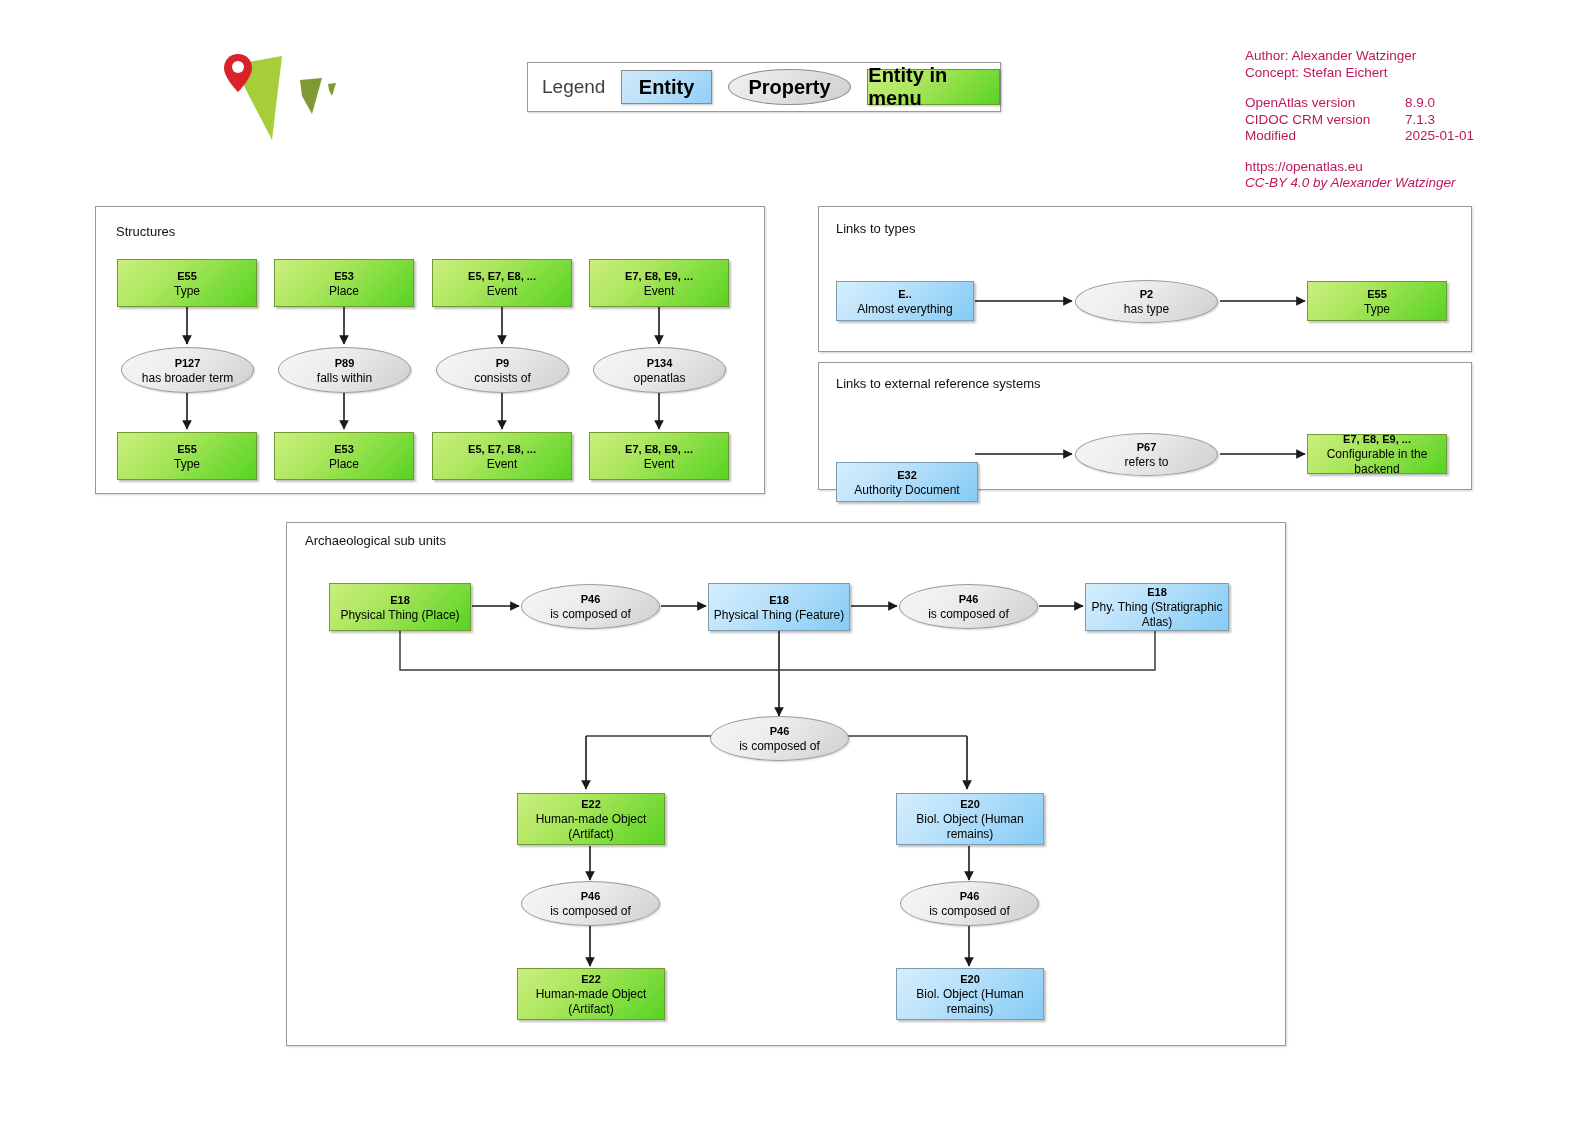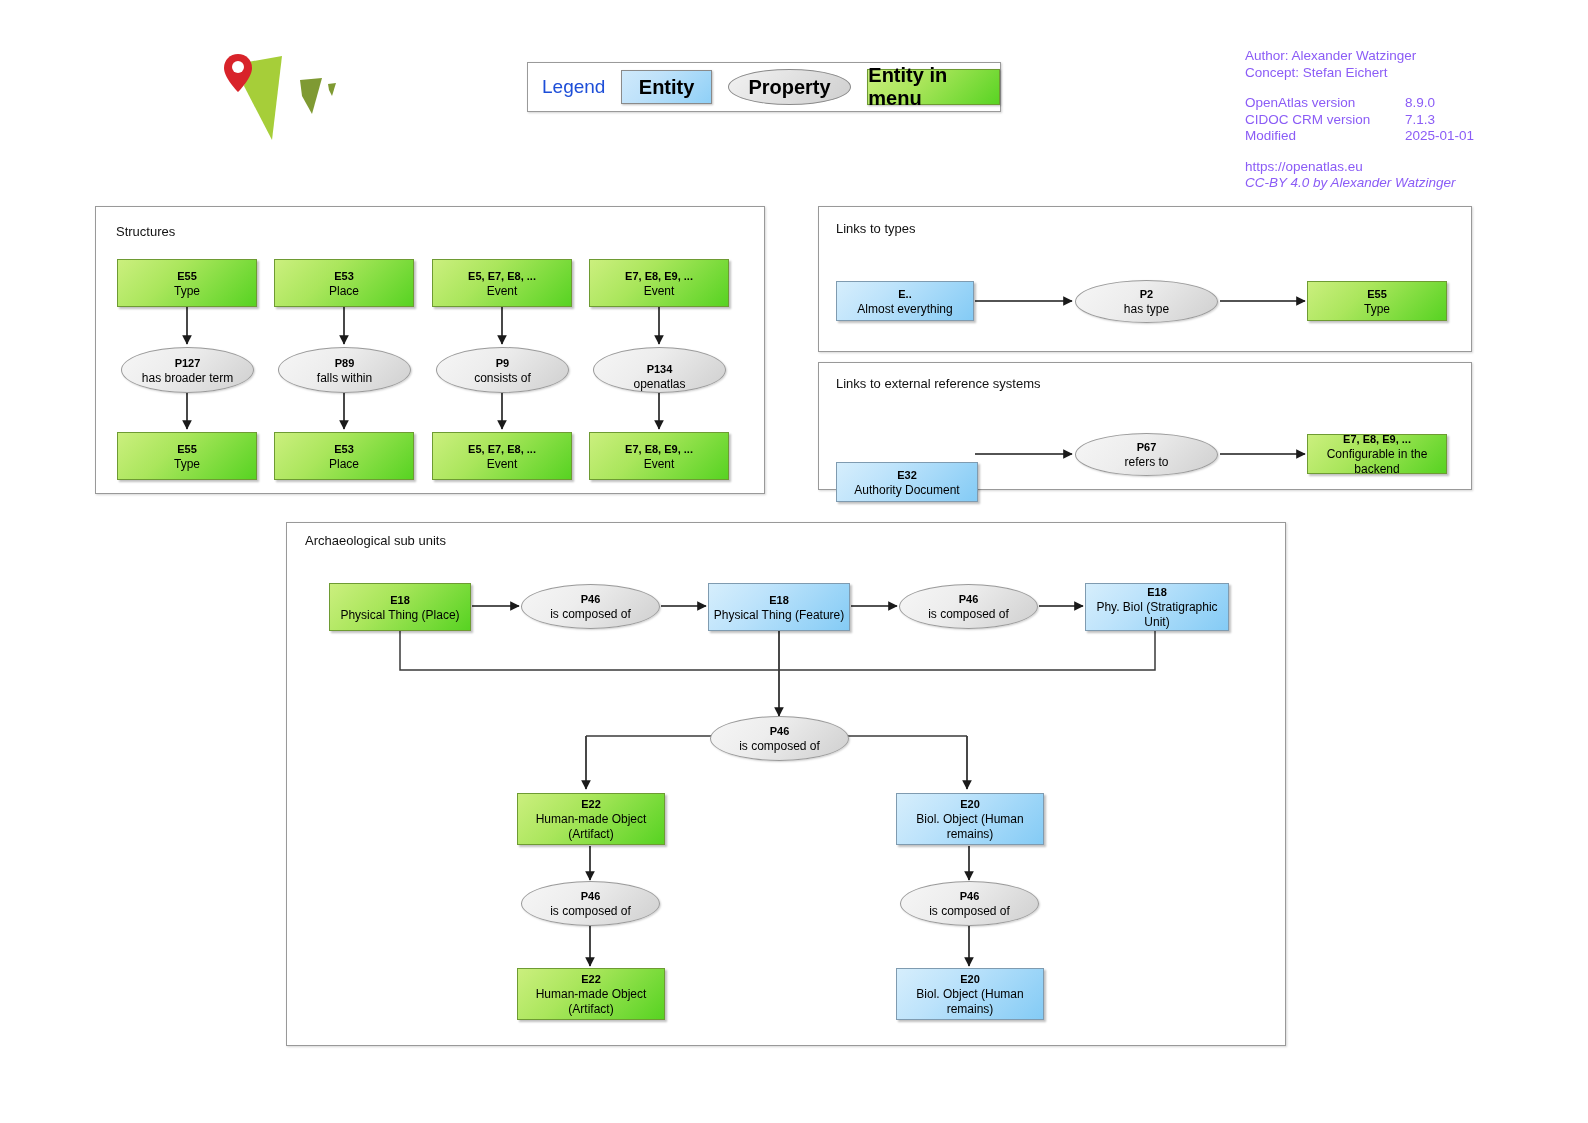--- a/index.html
+++ b/index.html
@@ -32,21 +32,21 @@
 
   
   #legend-box {
     left: 527px; top: 62px; width: 472px; height: 48px;
     border: 1px solid #9a9a9a;
     background: #ffffff;
     box-shadow: 1px 1px 2px rgba(0,0,0,0.18);
     display: flex; align-items: center;
   }
   #legend-label {
-    margin-left: 14px; font-size: 19px; color: #1d4ed8;
+    margin-left: 14px; font-size: 19px; color: #404040;
     font-family: "Liberation Sans", sans-serif;
   }
   .legend-chip {
     margin-left: 16px;
     display: flex; align-items: center; justify-content: center;
     font-weight: bold; font-size: 20px; color: #000;
   }
   .legend-entity {
     width: 96px; height: 32px;
     background: linear-gradient(135deg,#cfe9fb 0%, #bfe2fa 35%, #8fd0f7 100%);
@@ -62,21 +62,21 @@
   .legend-menu {
     width: 142px; height: 34px;
     background: linear-gradient(135deg,#caef7d 0%, #a9e55a 40%, #59d423 100%);
     border: 1px solid #6d9a32;
     box-shadow: 1px 1px 2px rgba(0,0,0,0.25);
   }
 
   
   #meta {
     left: 1245px; top: 48px; width: 330px;
-    font-size: 13.5px; line-height: 16.5px; color: #8b5cf6;
+    font-size: 13.5px; line-height: 16.5px; color: #be185d;
   }
   #meta .row { display: flex; }
   #meta .k { width: 160px; }
   #meta .v { }
   #meta .gap { height: 14px; }
   #meta .italic { font-style: italic; }
 
   
   .panel {
     border: 1px solid #999999;
@@ -273,21 +273,21 @@
 </div>
 <div class="node box green" style="left:432px; top:432px; width:140px; height:48px;">
   <span class="n-code">E5, E7, E8, ...</span>
   <span class="n-label">Event</span>
 </div>
 
 <div class="node box green" style="left:589px; top:259px; width:140px; height:48px;">
   <span class="n-code">E7, E8, E9, ...</span>
   <span class="n-label">Event</span>
 </div>
-<div class="node ellipse" style="left:593px; top:347px; width:133px; height:46px;justify-content:flex-end;">
+<div class="node ellipse" style="left:593px; top:347px; width:133px; height:46px;">
   <span class="n-code">P134</span>
   <span class="n-label">openatlas</span>
 </div>
 <div class="node box green" style="left:589px; top:432px; width:140px; height:48px;">
   <span class="n-code">E7, E8, E9, ...</span>
   <span class="n-label">Event</span>
 </div>
 
 <div class="node box blue" style="left:836px; top:281px; width:138px; height:40px;">
   <span class="n-code">E..</span>
@@ -326,21 +326,21 @@
 <div class="node box blue" style="left:708px; top:583px; width:142px; height:48px;">
   <span class="n-code">E18</span>
   <span class="n-label">Physical Thing (Feature)</span>
 </div>
 <div class="node ellipse" style="left:899px; top:584px; width:139px; height:45px;">
   <span class="n-code">P46</span>
   <span class="n-label">is composed of</span>
 </div>
 <div class="node box blue" style="left:1085px; top:583px; width:144px; height:48px;">
   <span class="n-code">E18</span>
-  <span class="n-label">Phy. Biol (Stratigraphic Unit)</span>
+  <span class="n-label">Phy. Thing (Stratigraphic Atlas)</span>
 </div>
 
 <div class="node ellipse" style="left:710px; top:716px; width:139px; height:45px;">
   <span class="n-code">P46</span>
   <span class="n-label">is composed of</span>
 </div>
 
 <div class="node box green" style="left:517px; top:793px; width:148px; height:52px;">
   <span class="n-code">E22</span>
   <span class="n-label">Human-made Object (Artifact)</span>

